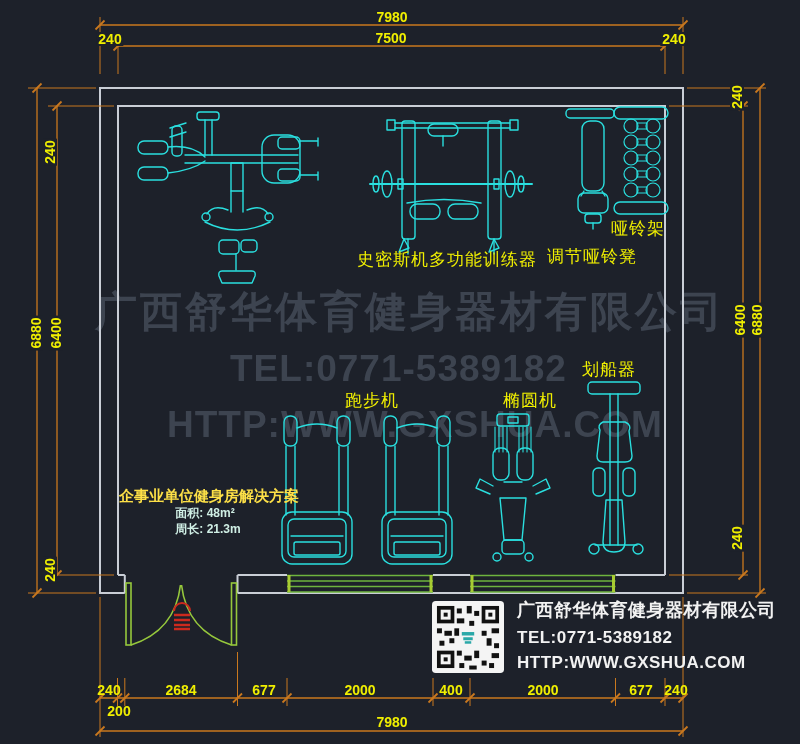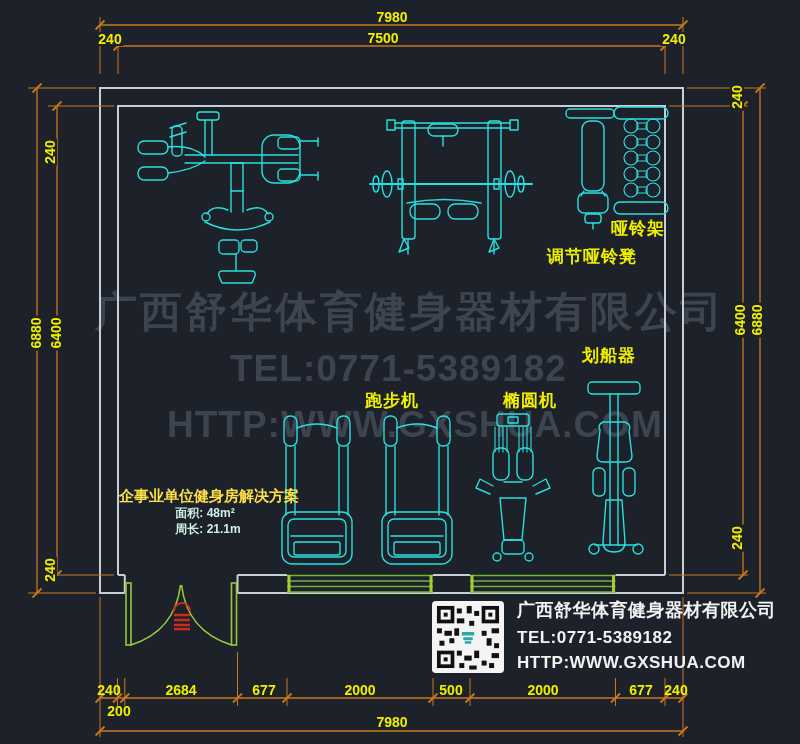--- a/index.html
+++ b/index.html
@@ -2,21 +2,21 @@
 <html><head>
 <meta charset="utf-8">
 <style>
   html,body{margin:0;padding:0;background:#11141a;}
   .stage{position:relative;width:800px;height:744px;background:#1d212a;overflow:hidden;
          font-family:"Liberation Sans",sans-serif;}
   .txt{position:absolute;transform:translate(-50%,-50%);white-space:nowrap;line-height:1;}
   .rot{transform:translate(-50%,-50%) rotate(-90deg);}
   .dim{color:#f0ef00;font-size:14px;font-weight:700;}
   .dim-bg{background:#1d212a;padding:0 2px;}
-  .eq{color:#f0ef00;font-size:17px;font-weight:700;letter-spacing:1px;}
+  .eq{color:#f0ef00;font-size:17px;font-weight:400;letter-spacing:1px;}
   .wm{position:absolute;color:#3d4450;font-weight:700;white-space:nowrap;line-height:1;}
   .sol-t{color:#fde047;font-size:15px;font-weight:700;}
   .sol-v{color:#cfeee4;font-size:12px;font-weight:700;}
   .ft{position:absolute;color:#f2f2f2;font-weight:700;white-space:nowrap;line-height:1;}
   svg{position:absolute;left:0;top:0;}
 </style>
 </head>
 <body>
 
 <div class="stage">
@@ -223,54 +223,55 @@
         <rect x="623" y="468" width="12" height="28" rx="5"></rect>
         <path d="M606,500 H622 L625,542 Q625,552 614,552 Q603,552 603,542 Z"></path>
         <path d="M595,545 H637"></path>
         <circle cx="594" cy="549" r="5"></circle>
           <circle cx="638" cy="549" r="5"></circle>
       </g>
     </g>
   </svg>
 
   <div class="txt dim" style="left:392px;top:17px">7980</div>
-  <div class="txt dim" style="left:383px;top:38px">7500</div>
+  <div class="txt dim" style="left:391px;top:38px">7500</div>
   <div class="txt dim dim-bg" style="left:110px;top:39px">240</div>
   <div class="txt dim dim-bg" style="left:674px;top:39px">240</div>
 
   <div class="txt dim rot dim-bg" style="left:50px;top:152px">240</div>
   <div class="txt dim rot dim-bg" style="left:36px;top:333px">6880</div>
   <div class="txt dim rot dim-bg" style="left:56px;top:333px">6400</div>
   <div class="txt dim rot dim-bg" style="left:50px;top:570px">240</div>
 
   <div class="txt dim rot dim-bg" style="left:737px;top:97px">240</div>
   <div class="txt dim rot dim-bg" style="left:740px;top:320px">6400</div>
   <div class="txt dim rot dim-bg" style="left:757px;top:320px">6880</div>
   <div class="txt dim rot dim-bg" style="left:737px;top:538px">240</div>
 
   <div class="txt dim" style="left:109px;top:690px">240</div>
   <div class="txt dim" style="left:181px;top:690px">2684</div>
   <div class="txt dim" style="left:264px;top:690px">677</div>
   <div class="txt dim" style="left:360px;top:690px">2000</div>
-  <div class="txt dim" style="left:451px;top:690px">500</div>
+  <div class="txt dim" style="left:451px;top:690px">400</div>
   <div class="txt dim" style="left:543px;top:690px">2000</div>
   <div class="txt dim" style="left:641px;top:690px">677</div>
   <div class="txt dim" style="left:676px;top:690px">240</div>
   <div class="txt dim" style="left:119px;top:711px">200</div>
   <div class="txt dim" style="left:392px;top:722px">7980</div>
 
+  <div class="txt eq" style="left:447px;top:259px">史密斯机多功能训练器</div>
   <div class="txt eq" style="left:592px;top:256px">调节哑铃凳</div>
   <div class="txt eq" style="left:638px;top:228px">哑铃架</div>
-  <div class="txt eq" style="left:392px;top:400px">跑步机</div>
+  <div class="txt eq" style="left:372px;top:400px">跑步机</div>
   <div class="txt eq" style="left:530px;top:400px">椭圆机</div>
-  <div class="txt eq" style="left:609px;top:355px">划船器</div>
+  <div class="txt eq" style="left:609px;top:369px">划船器</div>
 
   <div class="txt sol-t" style="left:209px;top:495px">企事业单位健身房解决方案</div>
   <div class="txt sol-v" style="left:205px;top:513px">面积: 48m²</div>
-  <div class="txt sol-v" style="left:208px;top:529px">周长: 21.1m</div>
+  <div class="txt sol-v" style="left:208px;top:529px">周长: 21.3m</div>
 
   <svg width="72" height="74" viewBox="0 0 29 29" style="left:432px;top:600px">
     <rect x="0" y="0" width="29" height="29" rx="1.5" fill="#f4f4f4"></rect>
     <g fill="#111">
       <rect x="2" y="2" width="7" height="7"></rect>
         <rect x="20" y="2" width="7" height="7"></rect>
         <rect x="2" y="20" width="7" height="7"></rect>
       <rect x="10" y="3" width="2" height="2"></rect>
         <rect x="14" y="2" width="2" height="3"></rect>
         <rect x="17" y="4" width="2" height="2"></rect>

